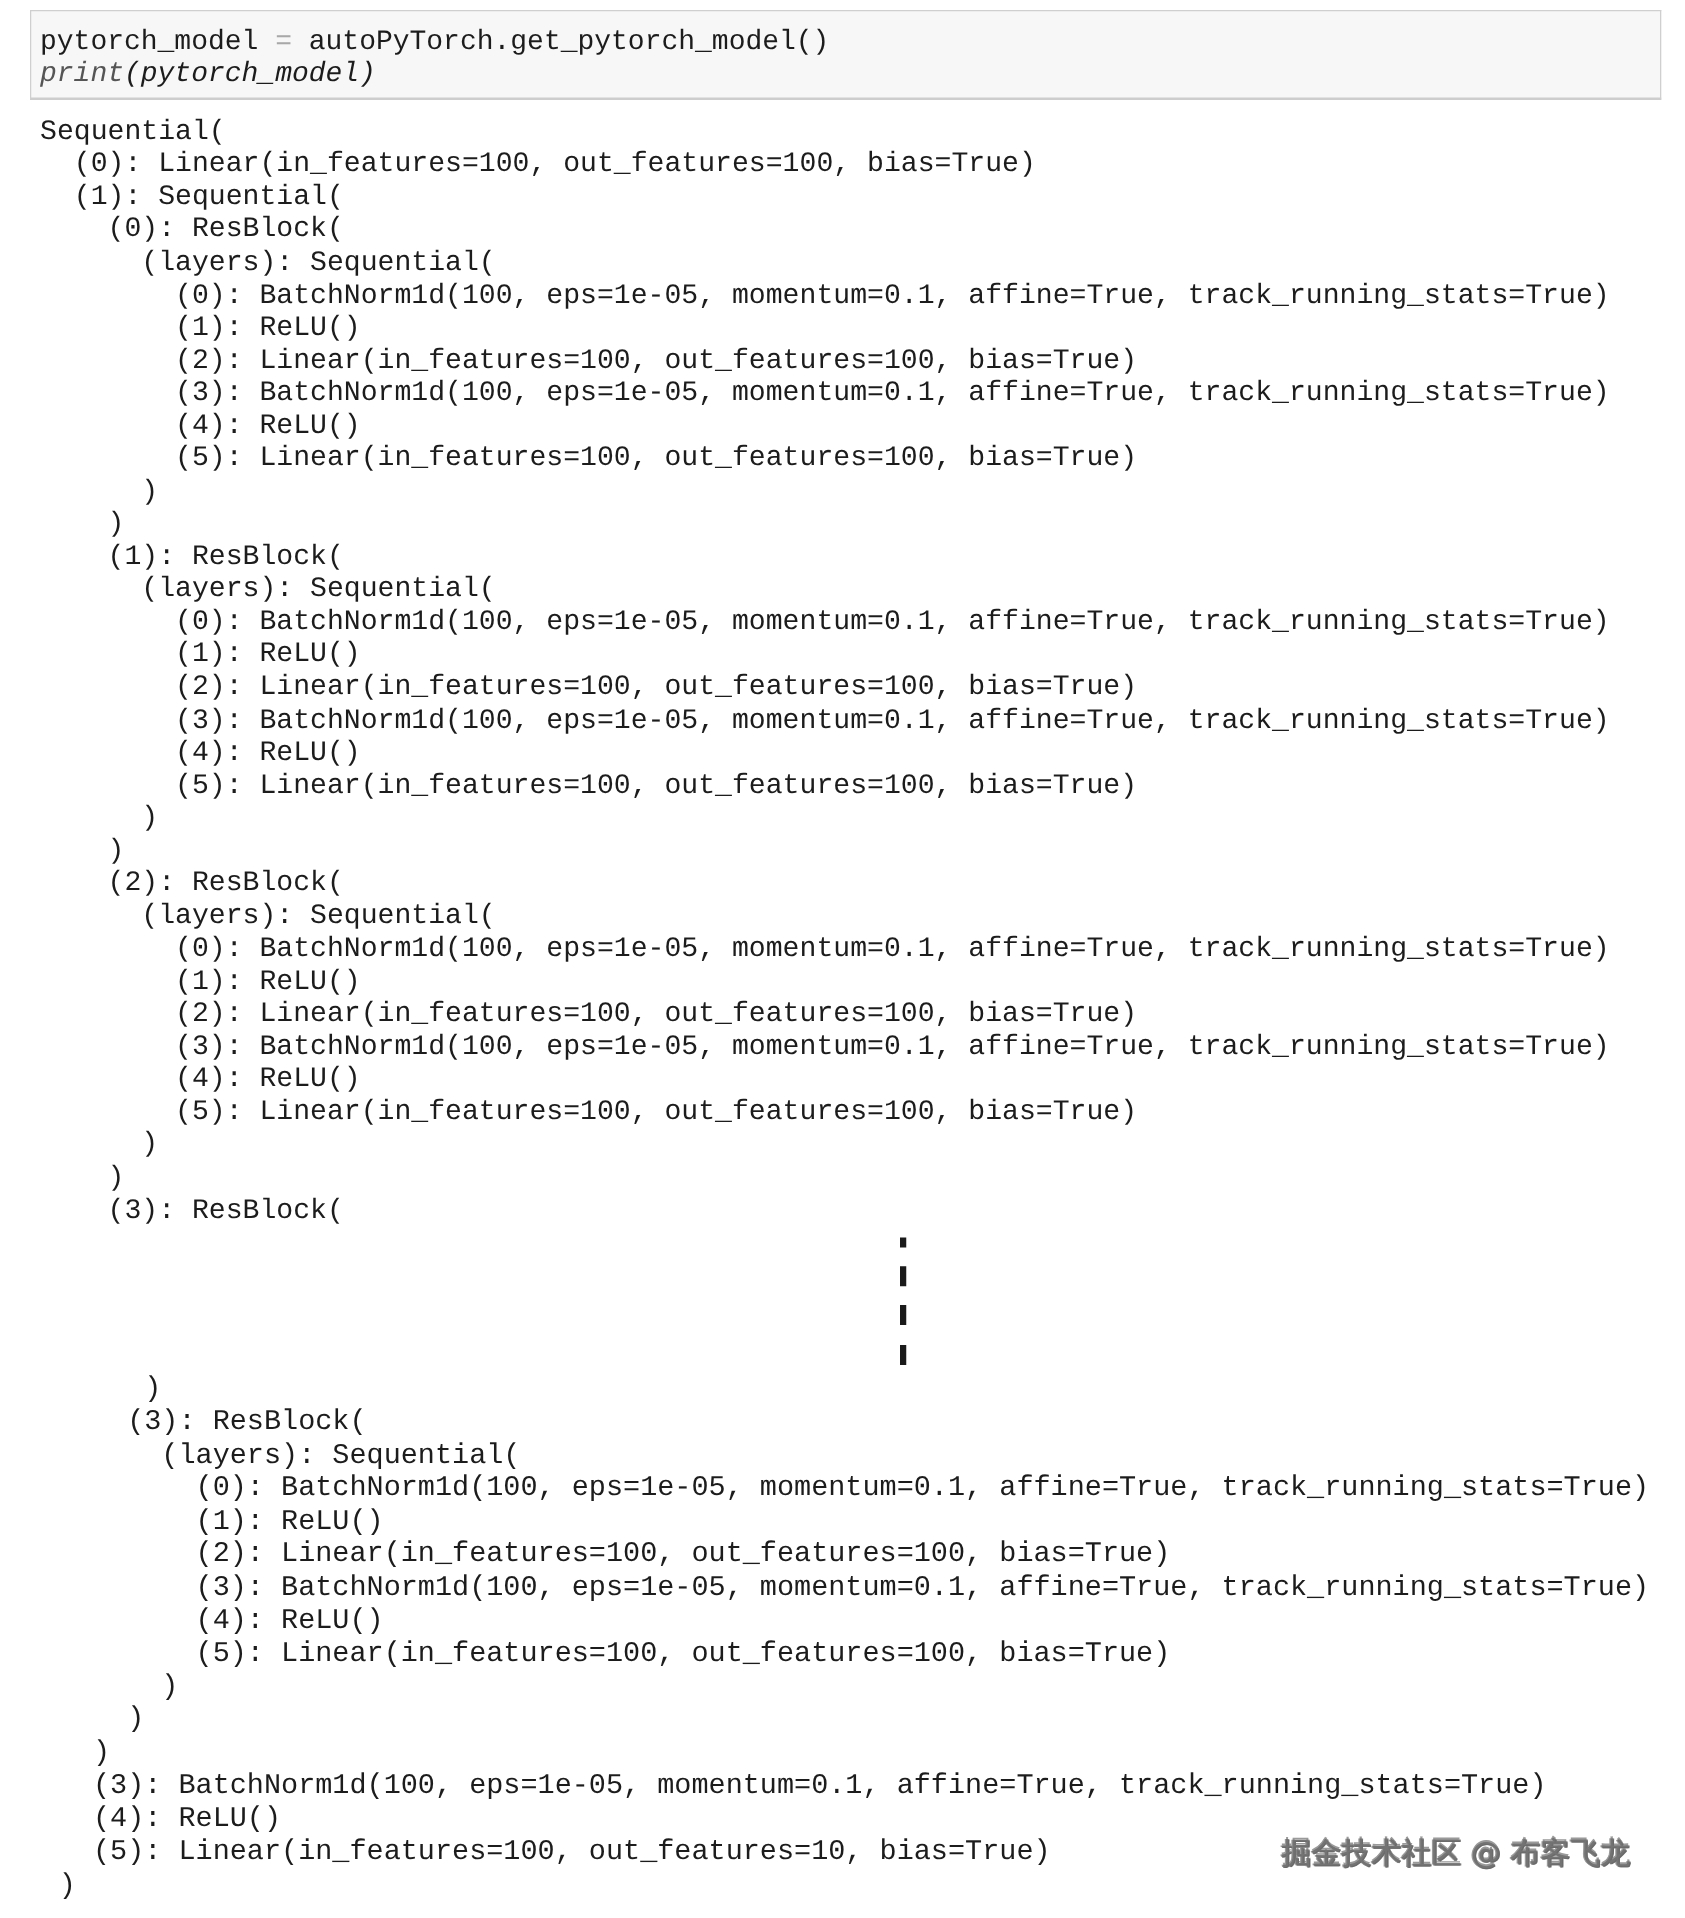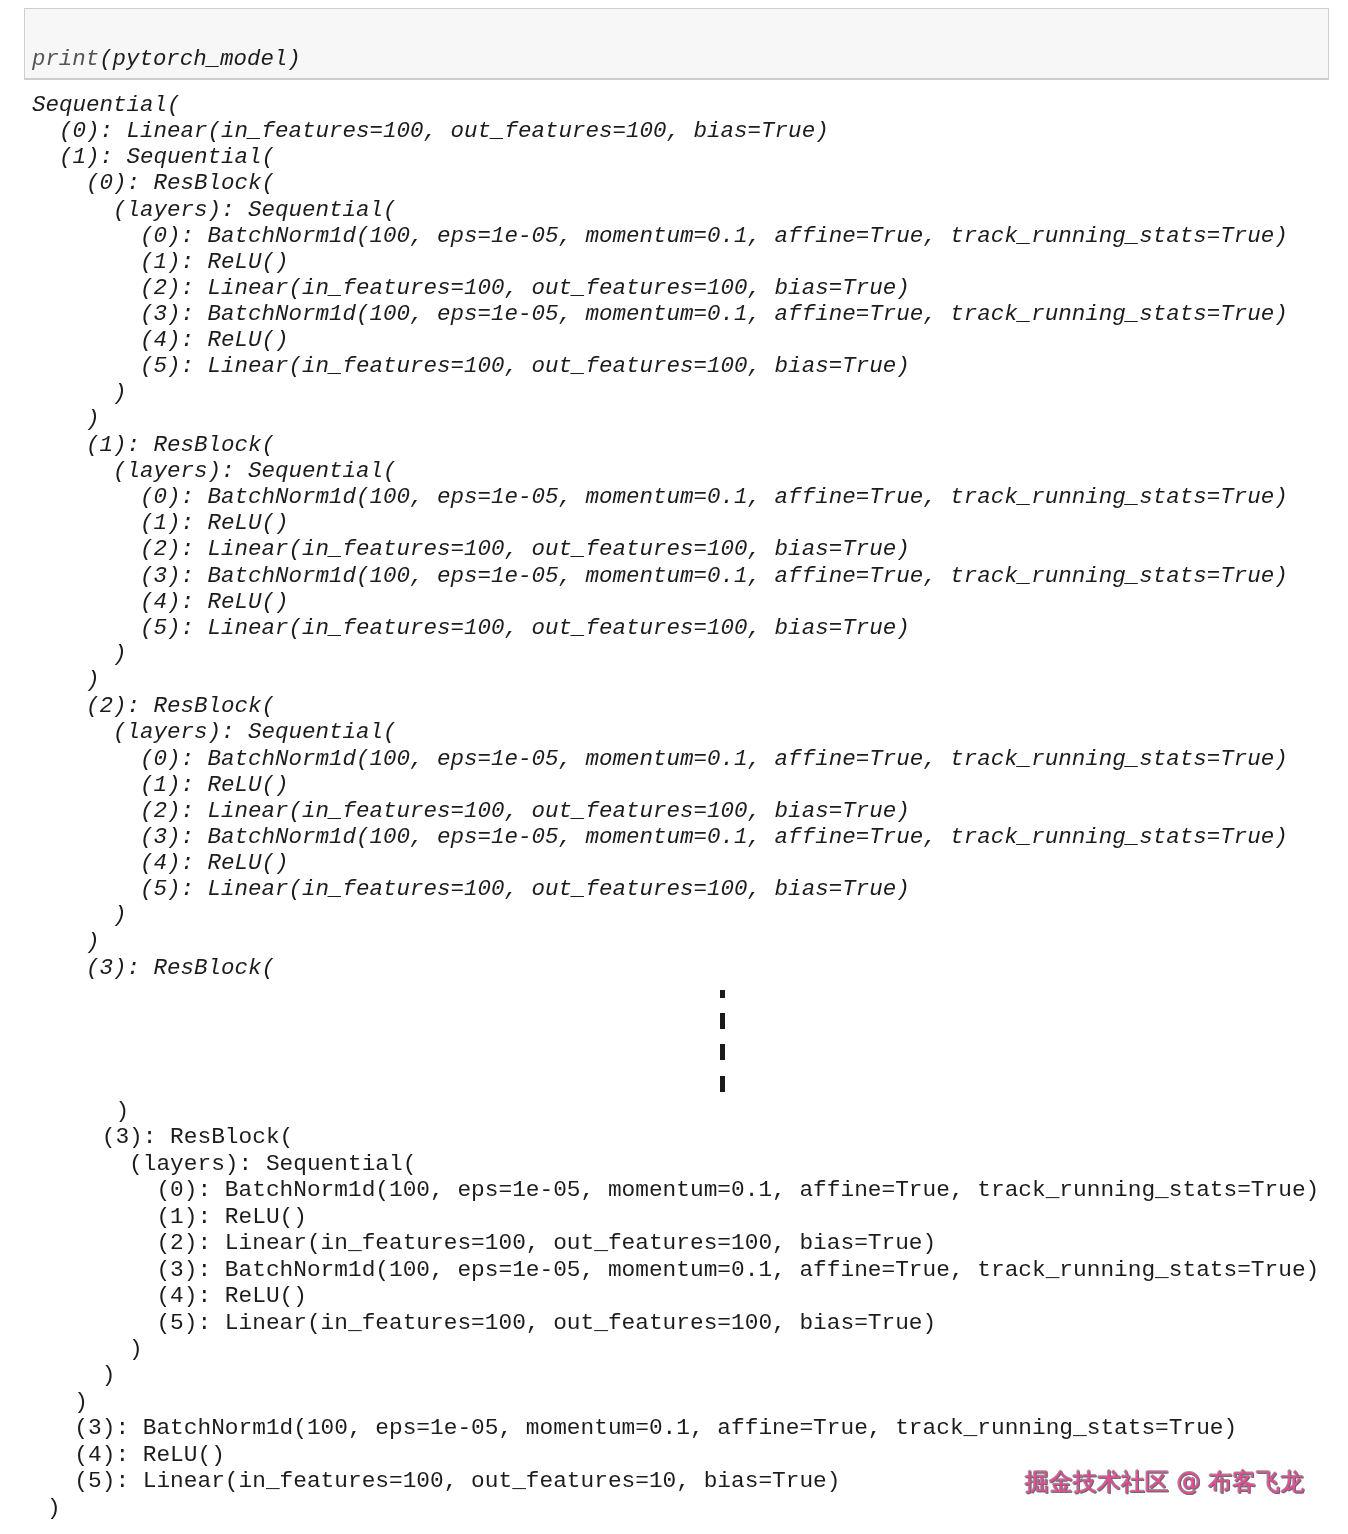--- a/index.html
+++ b/index.html
@@ -6,35 +6,36 @@
   body { width: 1348px; height: 1534px; position: relative; overflow: hidden; }
   .mono { font-family: "Liberation Mono", "DejaVu Sans Mono", monospace; color: #1c1c1c; white-space: pre; }
   .input-cell {
     position: absolute; left: 24px; top: 8px; width: 1305px; height: 72px;
     background: #f7f7f7; border: 1px solid #cfcfcf; border-bottom: 2px solid #cdcdcd; box-sizing: border-box;
   }
   .code-line { position: absolute; left: 7px; font-size: 22.4px; line-height: 26px; height: 26px; }
   .kw-print { color: #555555; }
   .op { color: #a8a8a8; }
   .out-upper { position: absolute; left: 32px; top: 92px; }
-  .out-upper .ln { font-size: 22.5px; line-height: 26.15px; height: 26.15px; display: block; font-style: italic; }
+  .out-upper .ln { font-size: 22.5px; line-height: 26.15px; height: 26.15px; display: block; }
   .out-lower { position: absolute; left: 47px; top: 1098px; }
   .out-lower .ln { font-size: 22.8px; line-height: 26.45px; height: 26.45px; display: block; }
   .ellipsis { position: absolute; left: 720px; width: 5px; background: #1a1a1a; }
   .watermark {
     position: absolute; left: 1025px; top: 1466px; font-family: "DejaVu Sans", sans-serif;
-    font-size: 24px; color: #ec4899; letter-spacing: 0px;
+    font-size: 24px; color: #737373; letter-spacing: 0px;
     text-shadow: 1px 1px 0 #6a6a6a, -1px 0 0 #9a9a9a, 0 -1px 0 #9a9a9a, 1px 0 0 #8a8a8a, 0 1px 0 #7a7a7a;
     white-space: nowrap;
   }
 </style>
 </head>
 <body>
 
 <div class="input-cell">
+  <div class="code-line mono" style="top:11px;"><span>pytorch_model </span><span class="op">=</span><span> autoPyTorch.get_pytorch_model()</span></div>
   <div class="code-line mono" style="top:37px;font-style:italic;"><span class="kw-print">print</span><span>(pytorch_model)</span></div>
 </div>
 
 <div class="out-upper mono" id="out-upper"><span class="ln">Sequential(</span><span class="ln">  (0): Linear(in_features=100, out_features=100, bias=True)</span><span class="ln">  (1): Sequential(</span><span class="ln">    (0): ResBlock(</span><span class="ln">      (layers): Sequential(</span><span class="ln">        (0): BatchNorm1d(100, eps=1e-05, momentum=0.1, affine=True, track_running_stats=True)</span><span class="ln">        (1): ReLU()</span><span class="ln">        (2): Linear(in_features=100, out_features=100, bias=True)</span><span class="ln">        (3): BatchNorm1d(100, eps=1e-05, momentum=0.1, affine=True, track_running_stats=True)</span><span class="ln">        (4): ReLU()</span><span class="ln">        (5): Linear(in_features=100, out_features=100, bias=True)</span><span class="ln">      )</span><span class="ln">    )</span><span class="ln">    (1): ResBlock(</span><span class="ln">      (layers): Sequential(</span><span class="ln">        (0): BatchNorm1d(100, eps=1e-05, momentum=0.1, affine=True, track_running_stats=True)</span><span class="ln">        (1): ReLU()</span><span class="ln">        (2): Linear(in_features=100, out_features=100, bias=True)</span><span class="ln">        (3): BatchNorm1d(100, eps=1e-05, momentum=0.1, affine=True, track_running_stats=True)</span><span class="ln">        (4): ReLU()</span><span class="ln">        (5): Linear(in_features=100, out_features=100, bias=True)</span><span class="ln">      )</span><span class="ln">    )</span><span class="ln">    (2): ResBlock(</span><span class="ln">      (layers): Sequential(</span><span class="ln">        (0): BatchNorm1d(100, eps=1e-05, momentum=0.1, affine=True, track_running_stats=True)</span><span class="ln">        (1): ReLU()</span><span class="ln">        (2): Linear(in_features=100, out_features=100, bias=True)</span><span class="ln">        (3): BatchNorm1d(100, eps=1e-05, momentum=0.1, affine=True, track_running_stats=True)</span><span class="ln">        (4): ReLU()</span><span class="ln">        (5): Linear(in_features=100, out_features=100, bias=True)</span><span class="ln">      )</span><span class="ln">    )</span><span class="ln">    (3): ResBlock(</span></div>
 
 <div>
   <div class="ellipsis" style="top:990px;height:8px;"></div>
   <div class="ellipsis" style="top:1013px;height:16px;"></div>
   <div class="ellipsis" style="top:1044px;height:16px;"></div>
   <div class="ellipsis" style="top:1076px;height:16px;"></div>

